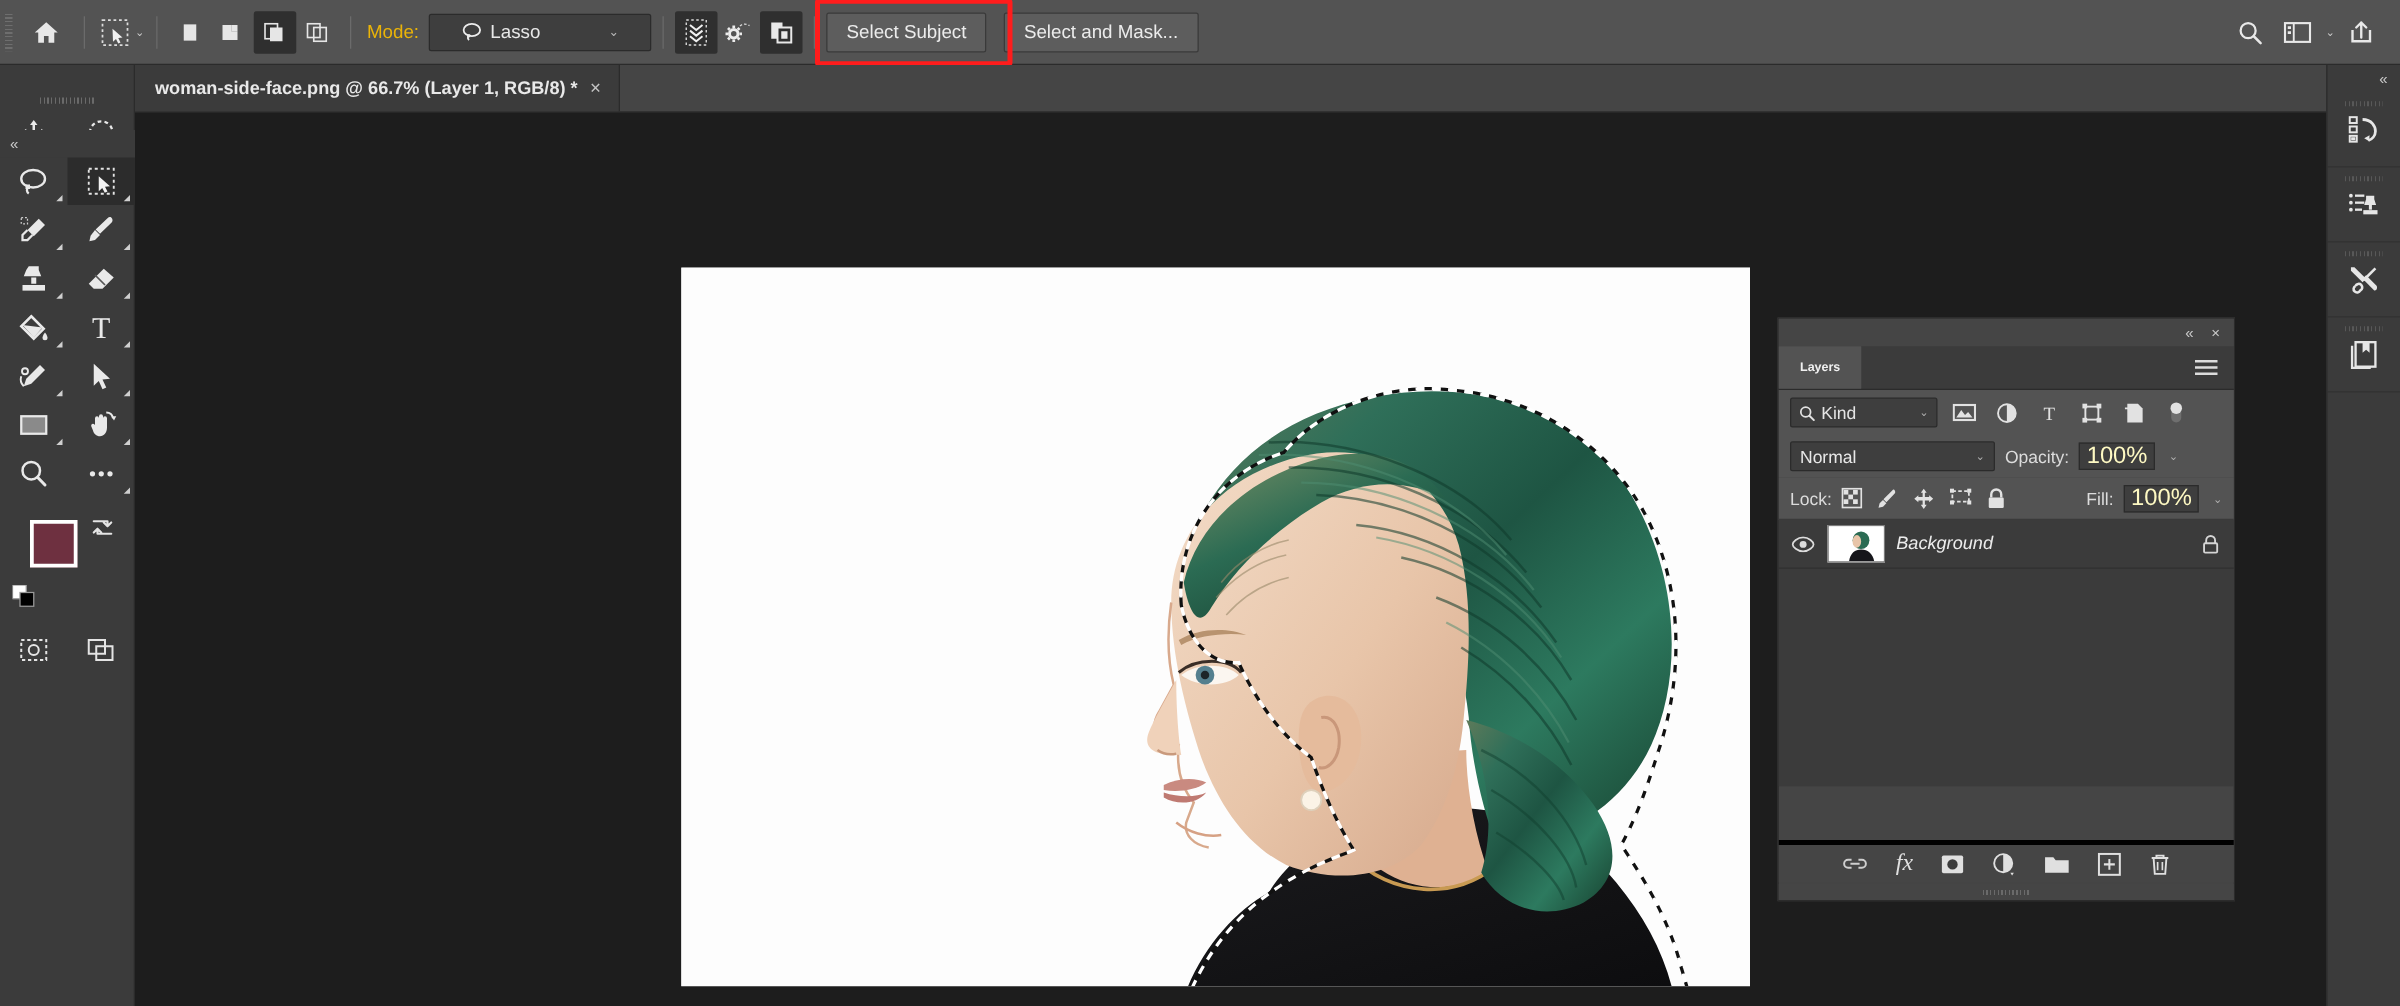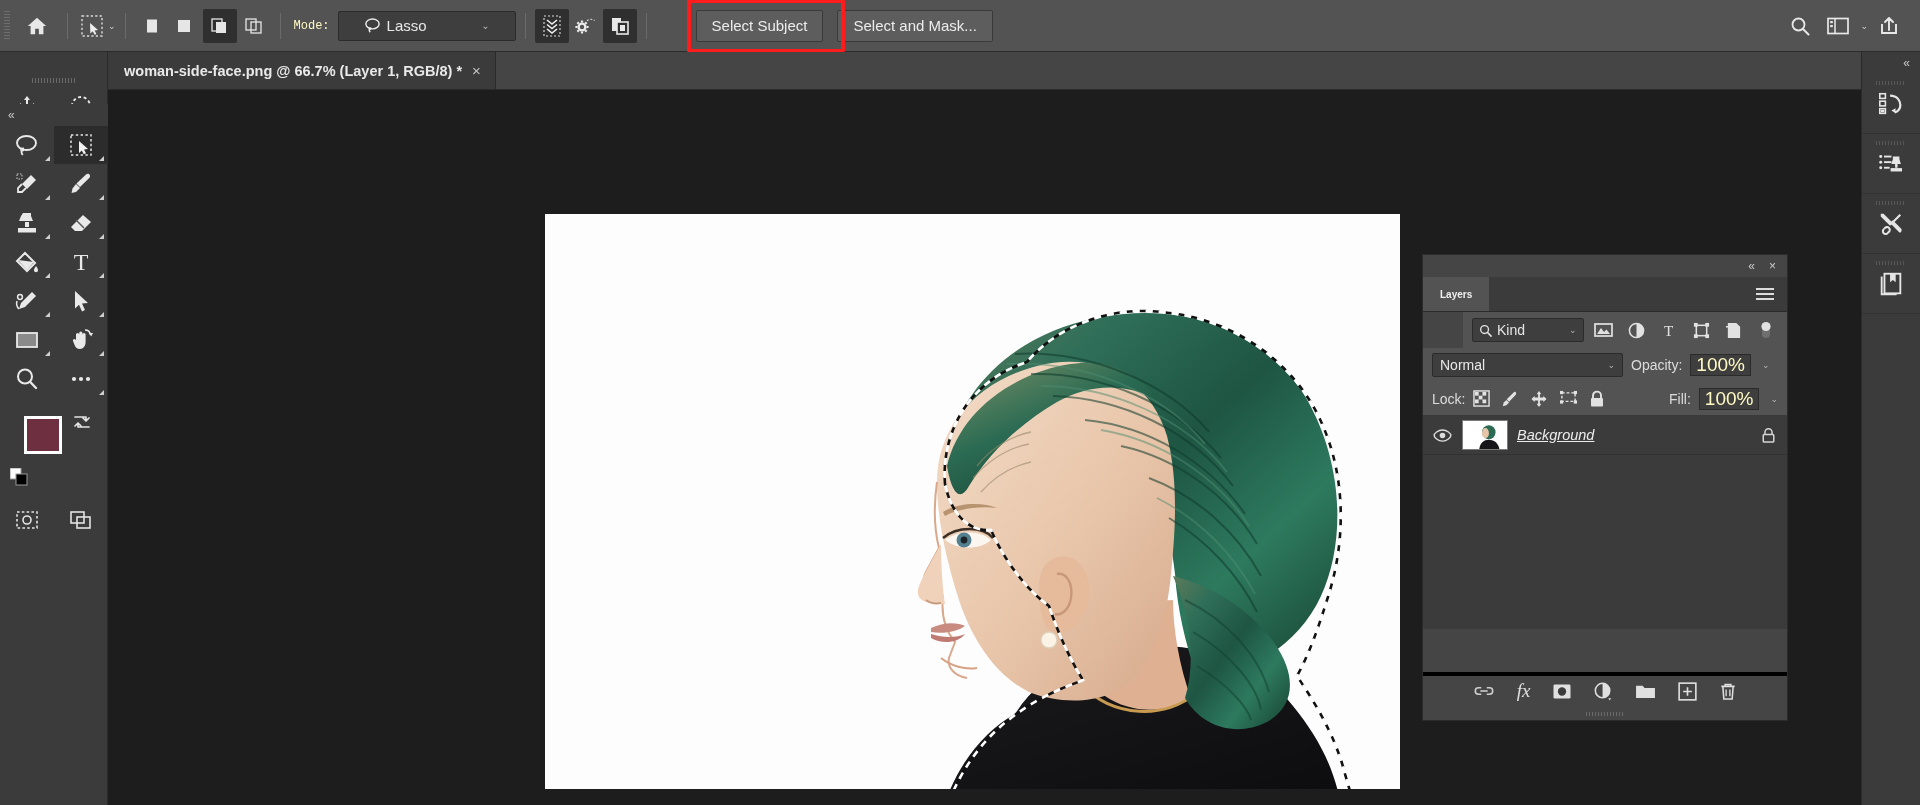--- a/index.html
+++ b/index.html
@@ -27,21 +27,21 @@
     border-radius: 2px; color: #e2e2e2; position: relative;
   }
   .ob-btn.home { width: 42px; }
   .ob-btn.active { background: #2f2f2f; }
   .ob-sep { width: 1px; height: 26px; background: #6b6b6b; margin: 0 9px; }
   .caret { font-size: 9px; color: #cfcfcf; margin-left: 1px; }
 
   .tool-preset {
     width: 30px; height: 30px; display:flex; align-items:center; justify-content:center;
   }
-  .mode-label { font-size: 12px; color: #fef9c3; margin: 0 8px 0 4px; font-family: Liberation Mono, monospace; }
+  .mode-label { font-size: 15px; color: #eab308; margin: 0 8px 0 4px; }
   .mode-select {
     width: 178px; height: 30px; background: #3e3e3e; border: 1px solid #2b2b2b;
     border-radius: 2px; display: flex; align-items: center; padding: 0 25px;
     font-size: 15px; color: #e8e8e8; gap: 6px;
   }
   .mode-select .mchev { margin-left: auto; font-size: 10px; color: #b9b9b9; }
 
   .txt-btn {
     height: 32px; padding: 0 15px; background: #5d5d5d; border: 1px solid #3a3a3a;
     border-radius: 2px; display: flex; align-items: center; justify-content: center;
@@ -114,31 +114,31 @@
     background: #454545; border: 1px solid #2b2b2b;
   }
   .lp-titlebar { height: 22px; background: #454545; display: flex; align-items: center;
     justify-content: flex-end; gap: 14px; padding-right: 11px; font-size: 12px; color: #c9c9c9; }
   .lp-tabs { height: 35px; background: #3b3b3b; display: flex; align-items: stretch;
     border-bottom: 1px solid #2b2b2b; }
   .lp-tab { background: #535353; padding: 0 17px; display: flex; align-items: center;
     font-size: 10px; font-weight: bold; color: #f0f0f0; }
   .lp-menu { margin-left: auto; display: flex; align-items: center; padding-right: 12px; }
   .lp-row { display: flex; align-items: center; padding: 0 9px; gap: 8px; }
-  .filter-row { height: 36px; background: #535353; margin-left: 40px; }
+  .filter-row { height: 36px; background: #535353; }
   .kind-select {
     width: 118px; height: 24px; background: #3e3e3e; border: 1px solid #2b2b2b;
     border-radius: 2px; display: flex; align-items: center; gap: 5px; padding: 0 6px;
     font-size: 14px; color: #e5e5e5;
   }
   .kind-select .kchev { margin-left: auto; font-size: 9px; color: #b5b5b5; }
   .kfilter { width: 26px; height: 24px; display: flex; align-items: center; justify-content: center; color: #e0e0e0; }
   .blend-row { height: 34px; background: #535353; }
   .blend-select {
-    width: 191px; height: 24px; background: #3e3e3e; border: 1px solid #2b2b2b;
+    width: 164px; height: 24px; background: #3e3e3e; border: 1px solid #2b2b2b;
     border-radius: 2px; display: flex; align-items: center; padding: 0 7px;
     font-size: 14px; color: #e8e8e8;
   }
   .blend-select .bchev { margin-left: auto; font-size: 9px; color: #b5b5b5; }
   .lbl { font-size: 14px; color: #dcdcdc; white-space: nowrap; }
   .numbox {
     height: 22px; min-width: 46px; background: #3e3e3e; border: 1px solid #2b2b2b;
     display: flex; align-items: center; justify-content: center; font-size: 19px; color: #fef9c3;
     padding: 0 5px;
   }
@@ -152,21 +152,21 @@
     border-bottom: 1px solid #313131;
   }
   .layer-item.selected { background: #5a5a5a; }
   .eye { width: 22px; display: flex; justify-content: center; color: #d8d8d8; }
   .thumb {
     width: 46px; height: 30px; background: #fff; position: relative; overflow: hidden;
     border: 1px solid #7b7b7b;
   }
   .thumb.active-thumb { border: 2px solid #ffffff; }
   .layer-name { font-size: 14.5px; color: #ececec; }
-  .layer-name.italic { font-style: italic; text-decoration: underline; }
+  .layer-name.italic { font-style: italic; }
   .lock-badge { margin-left: auto; color: #d5d5d5; }
 
   .lp-footer {
     position: absolute; left: 0; right: 0; bottom: 14px; height: 34px; background: #454545;
     border-top: 4px solid #000000;
     display: flex; align-items: center; justify-content: center; gap: 22px; color: #dcdcdc;
   }
   .lp-bottomgrip { position:absolute; left:0; right:0; bottom:0; height: 13px; background:#454545;
     display:flex; align-items:center; justify-content:center;}
   .lp-bottomgrip i { width: 38px; height: 4px;
@@ -270,21 +270,21 @@
     <div class="ob-btn active">
       <svg width="22" height="22" viewBox="0 0 22 22">
         <path d="M3 3 h9 v4 h-4 v9 H3 Z" fill="#e8e8e8"></path>
         <rect x="8" y="7" width="11" height="12" fill="none" stroke="#e8e8e8" stroke-width="1.6"></rect>
         <rect x="11" y="10" width="5" height="6" fill="#e8e8e8"></rect>
       </svg>
     </div>
 
     <div class="ob-sep"></div>
 
-    <div style="position:relative; display:flex; align-items:center; gap:14px;margin-left:40px;">
+    <div style="position:relative; display:flex; align-items:center; gap:14px;">
       <div class="txt-btn">Select Subject</div>
       <div class="redbox" style="left: -9px; top: -11px; width: 158px; height: 54px; border-color: rgb(255, 28, 28);"></div>
       <div class="txt-btn">Select and Mask...</div>
     </div>
 
     <div class="ob-right">
       <div class="ob-btn">
         <svg width="22" height="22" viewBox="0 0 22 22">
           <circle cx="9.5" cy="9.5" r="6" fill="none" stroke="#e8e8e8" stroke-width="1.8"></circle>
           <path d="M14 14 L19.5 19.5" stroke="#e8e8e8" stroke-width="2" stroke-linecap="round"></path>

